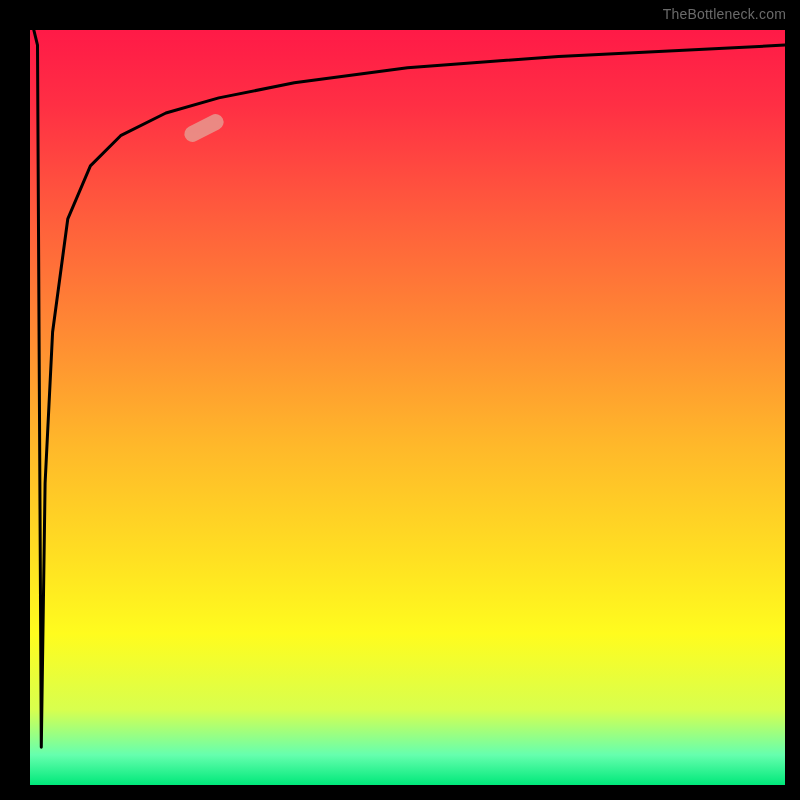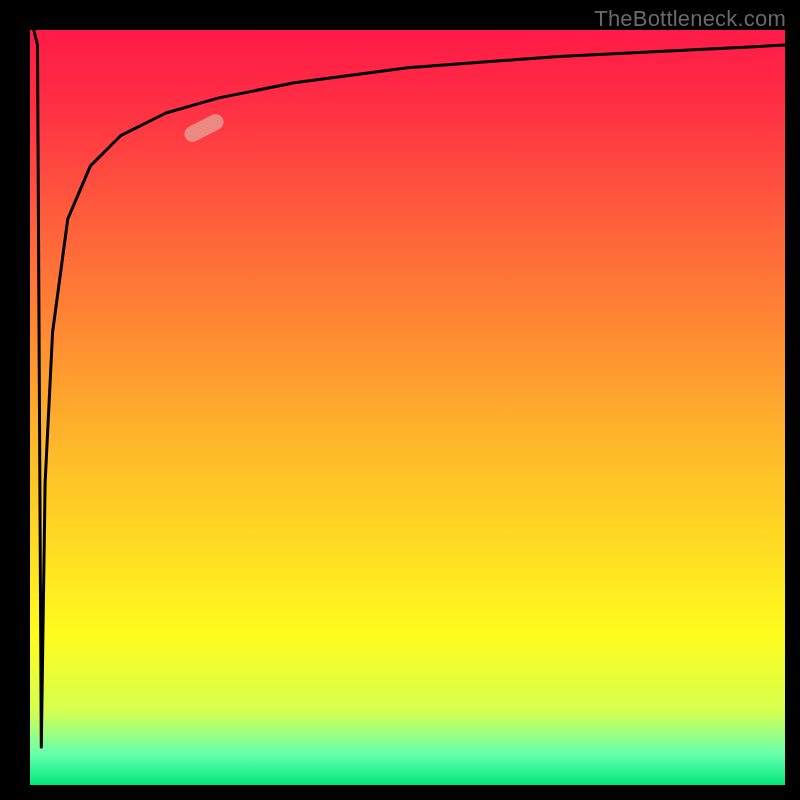--- a/index.html
+++ b/index.html
@@ -27,21 +27,21 @@
       #fffc1e 80%,
       #d8ff4e 90%,
       #66ffae 96%,
       #00e87a 100%);
   }
   .watermark {
     position: absolute;
     top: 6px;
     right: 14px;
     color: #6a6a6a;
-    font-size: 22px;
+    font-size: 14px;
     letter-spacing: 0.2px;
   }
   svg.curve {
     position: absolute;
     left: 30px;
     top: 30px;
     width: 755px;
     height: 755px;
     pointer-events: none;
   }

